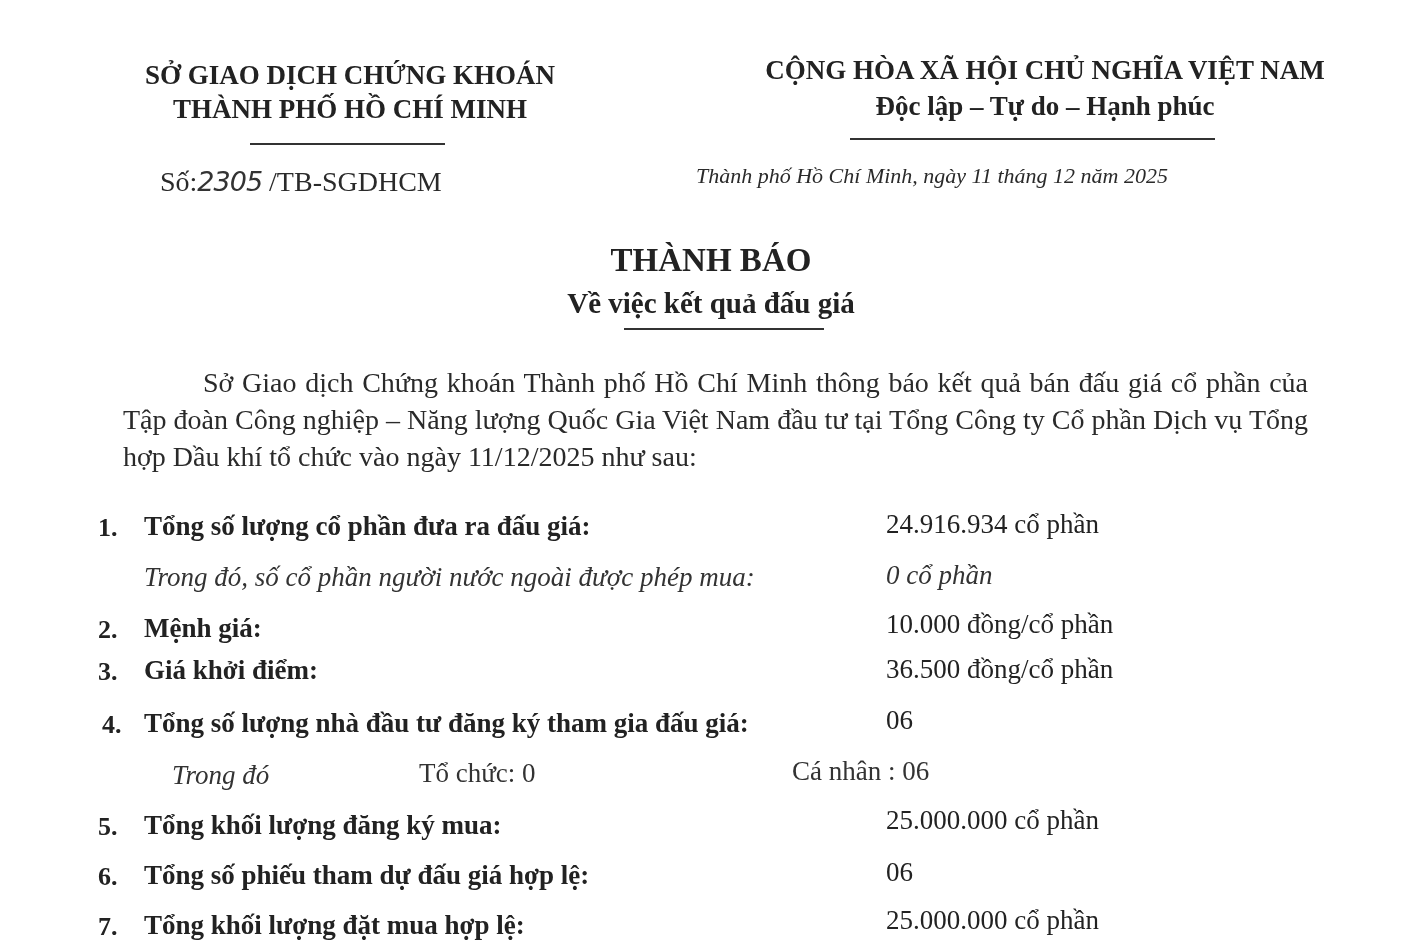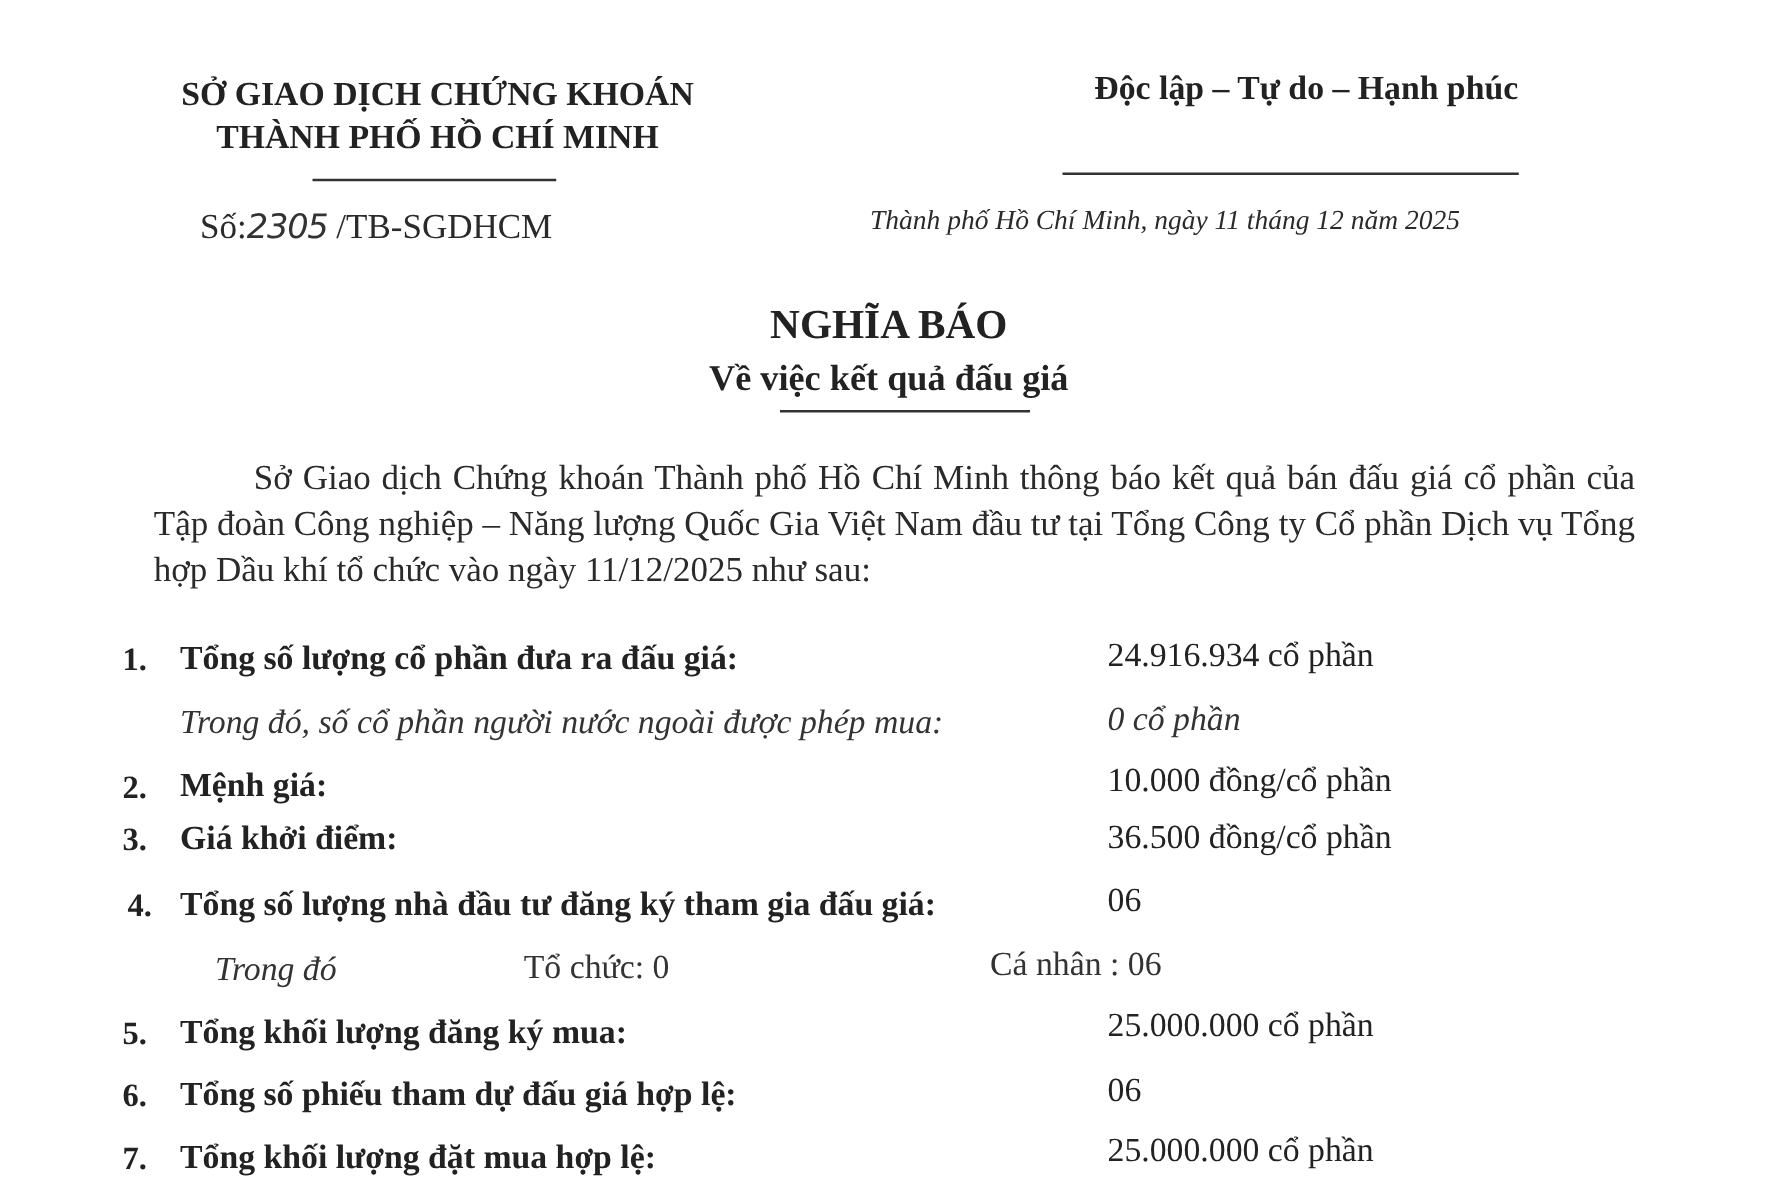--- a/index.html
+++ b/index.html
@@ -166,26 +166,27 @@
 <div class="hdr-left">
   <div>SỞ GIAO DỊCH CHỨNG KHOÁN</div>
   <div>THÀNH PHỐ HỒ CHÍ MINH</div>
 </div>
 <div class="hdr-left-rule"></div>
 <div class="doc-number">
   <span>Số:</span><span class="handwritten">2305</span><span> /TB-SGDHCM</span>
 </div>
 
 <div class="hdr-right">
+  <div>CỘNG HÒA XÃ HỘI CHỦ NGHĨA VIỆT NAM</div>
   <div>Độc lập – Tự do – Hạnh phúc</div>
 </div>
 <div class="hdr-right-rule"></div>
 <div class="doc-date">Thành phố Hồ Chí Minh, ngày 11 tháng 12 năm 2025</div>
 
-<div class="title">NGHĨA BÁO</div>
+<div class="title">THÀNH BÁO</div>
 <div class="subtitle">Về việc kết quả đấu giá</div>
 <div class="title-rule"></div>
 
 <div class="intro">Sở Giao dịch Chứng khoán Thành phố Hồ Chí Minh thông báo kết quả bán đấu giá cổ phần của Tập đoàn Công nghiệp – Năng lượng Quốc Gia Việt Nam đầu tư tại Tổng Công ty Cổ phần Dịch vụ Tổng hợp Dầu khí tổ chức vào ngày 11/12/2025 như sau:</div>
 
 <div>
   <span class="item-num" style="left:98px; top:513px;">1.</span>
   <span class="item-label" style="left:144px; top:511px;">Tổng số lượng cổ phần đưa ra đấu giá:</span>
   <span class="item-value" style="top:509px;">24.916.934 cổ phần</span>
   <span class="sub-label" style="left:144px; top:562px;">Trong đó, số cổ phần người nước ngoài được phép mua:</span>

